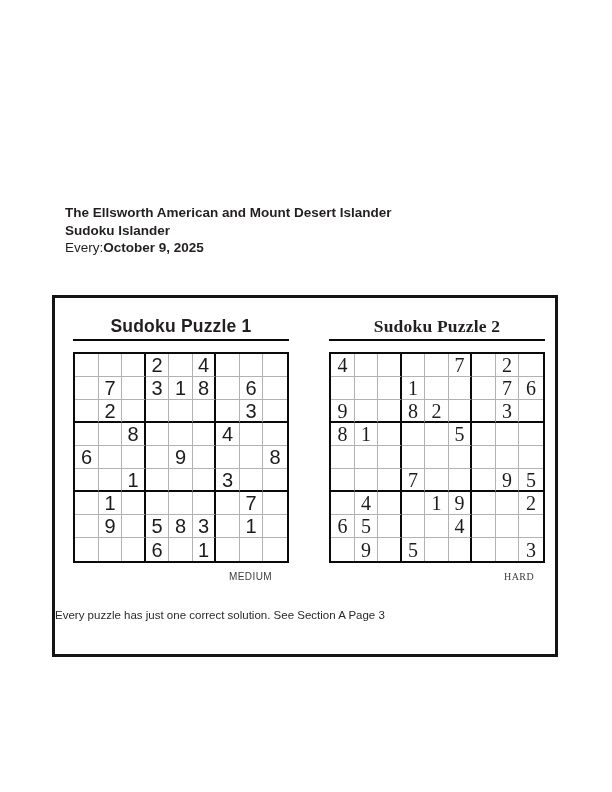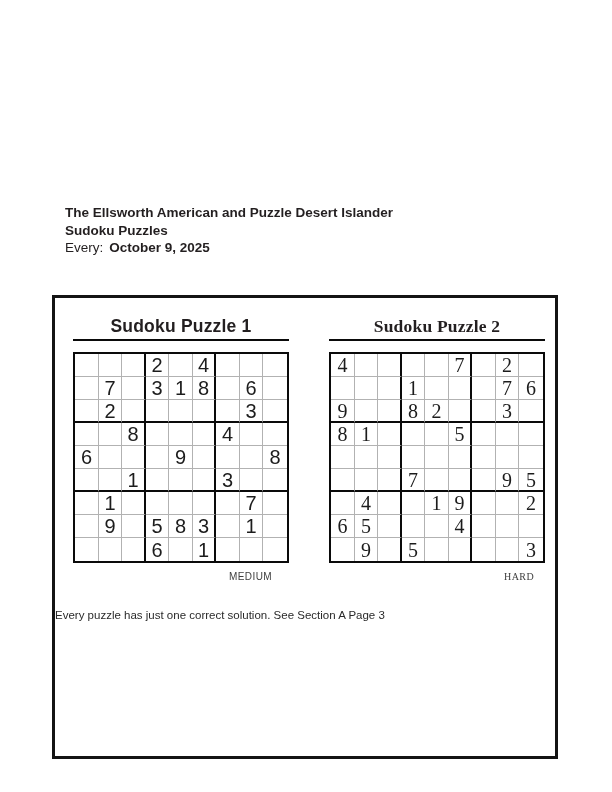--- a/index.html
+++ b/index.html
@@ -11,24 +11,24 @@
   html,body{margin:0;padding:0;background:#fff;}
   .page{
     position:relative;width:612px;height:792px;background:var(--paper);
     font-family:"Liberation Sans","DejaVu Sans",sans-serif;color:var(--ink);
     overflow:hidden;
   }
   
   .masthead{position:absolute;left:65px;top:204px;font-size:13.5px;line-height:17.5px;}
   .b{font-weight:bold;}
   .i{}
-  .date-value{margin-left:6px;}
+  .date-value{margin-left:0;}
   
   .puzzle-box{
-    position:absolute;left:52px;top:295px;width:506px;height:464px;
+    position:absolute;left:52px;top:295px;width:506px;height:362px;
     border:3px solid #141414;box-sizing:border-box;
   }
   .col{position:absolute;top:0;width:216px;height:330px;}
   .col-1{left:18px;}
   .col-2{left:274px;font-family:Liberation Serif, serif;}
   .ptitle{
     margin:18px 0 0 0;text-align:center;font-size:17.5px;line-height:20px;
     font-weight:bold;letter-spacing:0.2px;
   }
   .rule{height:0;border-bottom:2px solid #0a0a0a;margin-top:3px;}
@@ -56,22 +56,22 @@
     position:absolute;left:0;right:0;top:311px;text-align:left;
     font-size:11.5px;color:#2a2a2a;
   }
 </style>
 </head>
 <body>
 
 <div class="page">
 
   <header class="masthead">
-    <div><span class="b i">The Ellsworth American</span><span class="b"> and </span><span class="b i">Puzzle Desert Islander</span></div>
-    <div class="b">Sudoku Puzzles</div>
+    <div><span class="b i">The Ellsworth American</span><span class="b"> and </span><span class="b i">Mount Desert Islander</span></div>
+    <div class="b">Sudoku Islander</div>
     <div><span>Every:</span><span class="b date-value">October 9, 2025</span></div>
   </header>
 
   <section class="puzzle-box">
 
     <div class="col col-1">
       <h2 class="ptitle">Sudoku Puzzle 1</h2>
       <div class="rule"></div>
       <div class="sgrid">
           <div class="cell"></div>

